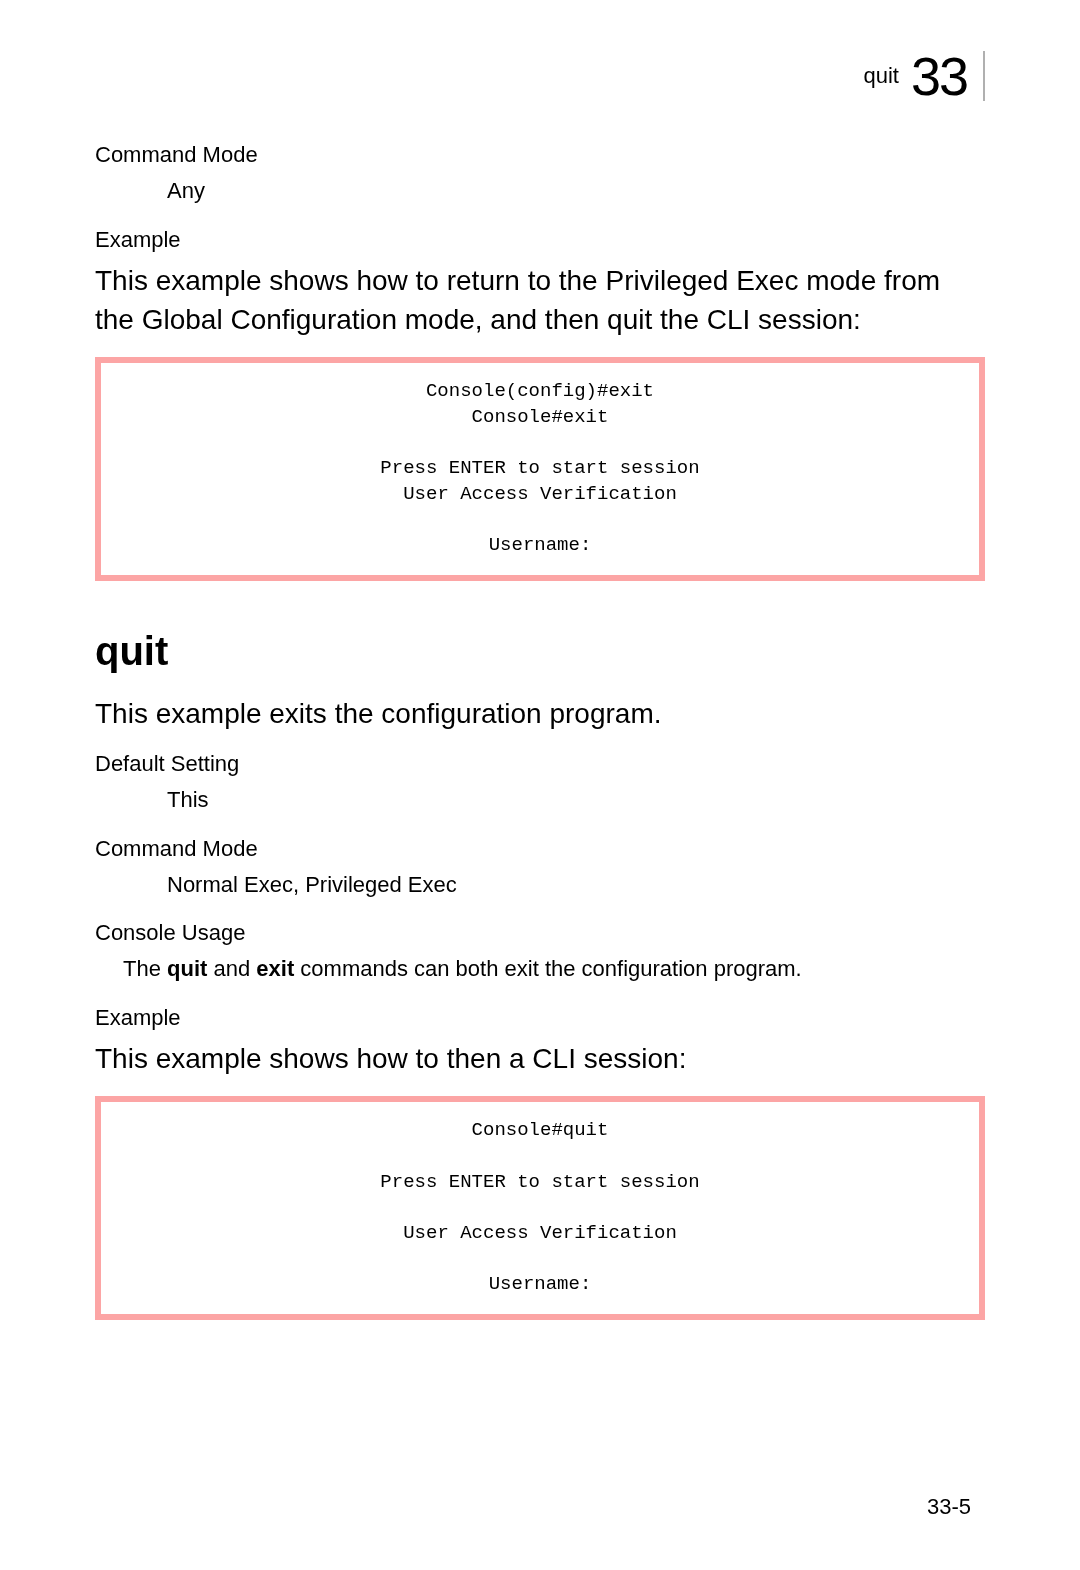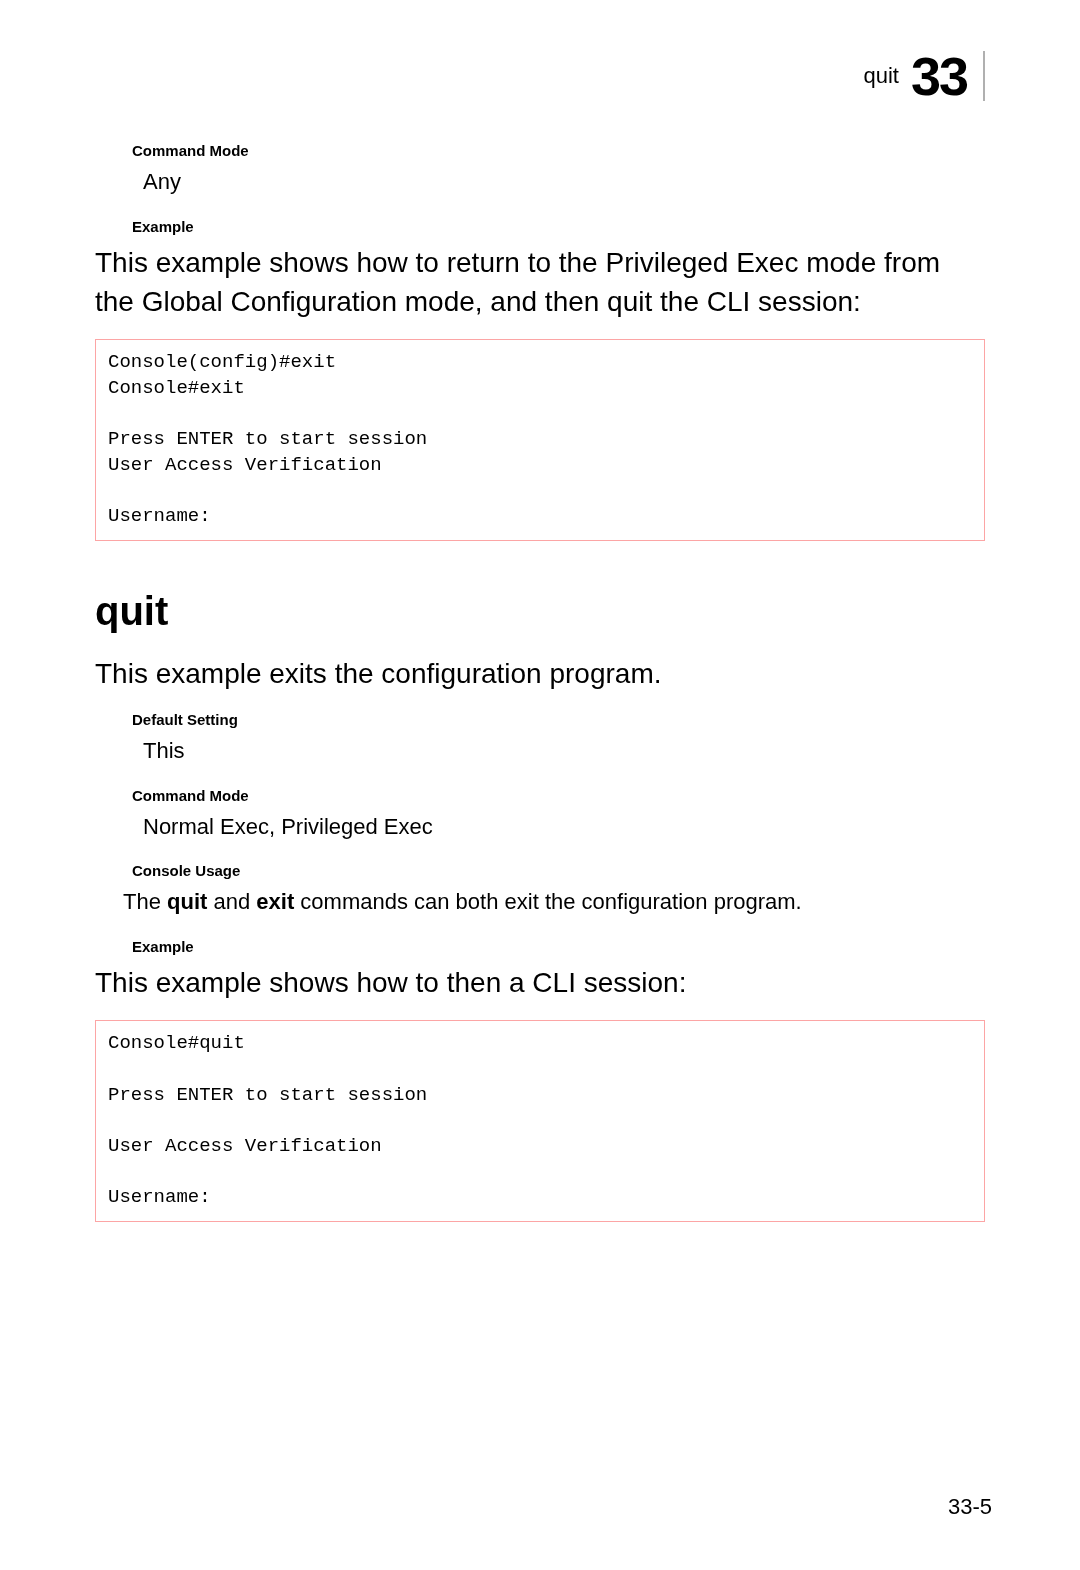--- a/index.html
+++ b/index.html
@@ -22,74 +22,74 @@
       align-items: center;
       gap: 12px;
       margin-bottom: 35px;
     }
     .header-quit {
       font-size: 22px;
       font-weight: normal;
     }
     .header-number {
       font-size: 54px;
-      font-weight: 700;
+      font-weight: 400;
       letter-spacing: -2px;
     }
     .header-divider {
       width: 2px;
       height: 50px;
       background: #b0b0b0;
       margin-left: 4px;
     }
     .section-heading {
-      font-size: 15px;
-      font-weight: bold;
+      font-size: 22px;
+      font-weight: normal;
       margin-bottom: 8px;
-      margin-left: 37px;
     }
     .indented-text {
       font-size: 22px;
-      margin-left: 48px;
+      margin-left: 72px;
       margin-bottom: 20px;
       line-height: 1.4;
     }
     .body-text {
       font-size: 28px;
       margin-bottom: 18px;
       line-height: 1.4;
     }
     .code-block {
-      border: 1px solid #fca5a5;
-      padding: 10px 12px;
+      border: 6px solid #fca5a5;
+      padding: 16px 12px;
       font-family: "Courier New", Courier, monospace;
       font-size: 19px;
       line-height: 1.35;
       white-space: pre;
       margin-bottom: 30px;
+      text-align: center;
     }
     .main-title {
       font-size: 40px;
       font-weight: bold;
       margin-top: 48px;
       margin-bottom: 20px;
     }
     .usage-text {
       font-size: 22px;
       margin-left: 28px;
       margin-bottom: 20px;
       line-height: 1.4;
     }
     .usage-text .bold {
       font-weight: bold;
     }
     .page-number {
       position: absolute;
       bottom: 50px;
-      right: 88px;
+      right: 109px;
       font-size: 22px;
     }
   </style>
 </head>
 <body>
 
 <div class="header">
   <span class="header-quit">quit</span>
   <span class="header-number">33</span>
   <div class="header-divider"></div>

